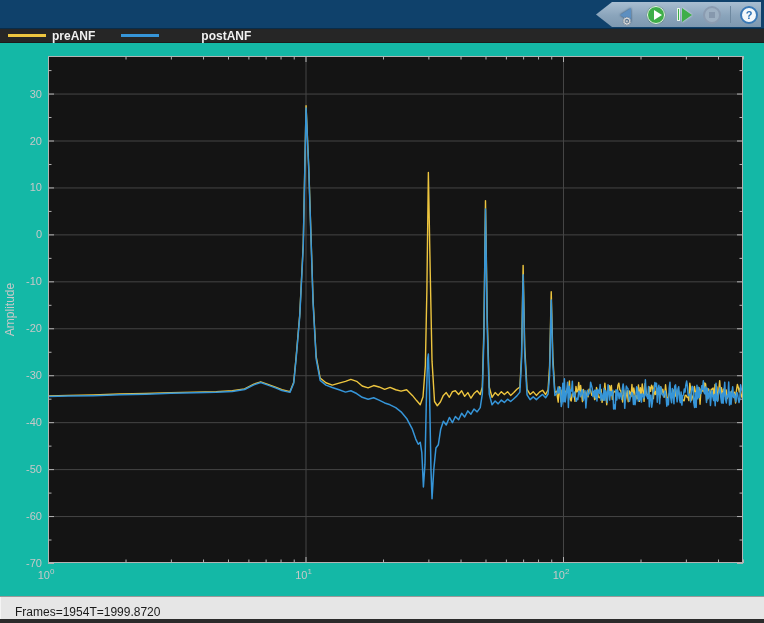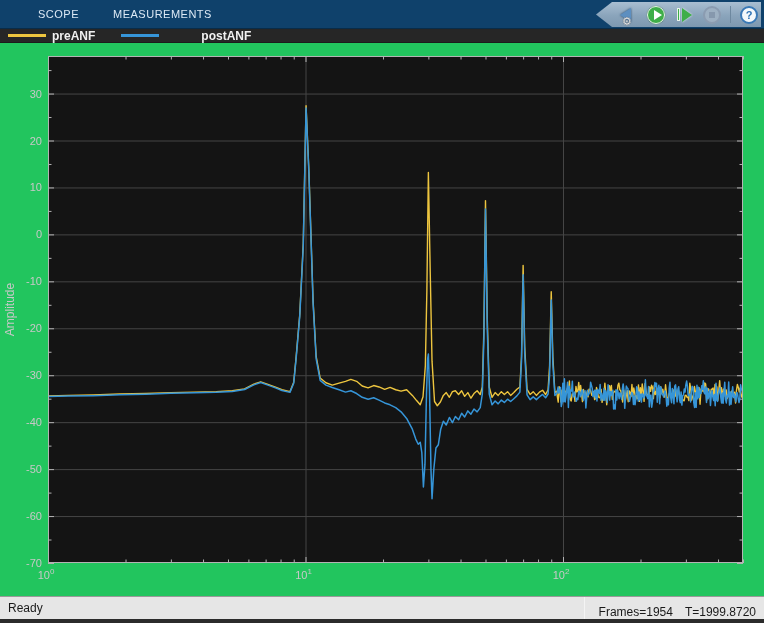--- a/index.html
+++ b/index.html
@@ -46,40 +46,36 @@
 
   
   .legendbar { height:14px; background:#262626; display:flex; align-items:center;
                border-bottom:1px solid #1b1b1b; }
   .legend-item { display:flex; align-items:center; margin-left:8px; }
   .legend-item + .legend-item { margin-left:26px;gap:36px; }
   .legend-line { width:38px; height:3px; }
   .legend-label { color:#f0f0f0; font-size:12px; font-weight:bold; margin-left:6px; }
 
   
-  .plotwrap { position:relative; height:553px; background:#22c55e; }
+  .plotwrap { position:relative; height:553px; background:#14b8a6; }
   svg text { font-family:"Liberation Sans", sans-serif; }
 
   
   .statusbar { height:23px; background:#e6e6e6; border-top:1px solid #9a9a9a;
                display:flex; align-items:center; color:#1a1a1a; font-size:12px; }
   .status-left { padding-left:8px; flex:1; }
   .status-right { display:flex; align-items:flex-end; height:100%; }
   .status-sep { width:1px; height:100%; background:#c9c9c9; border-right:1px solid #f4f4f4; }
   .status-frames { margin-left:14px; }
-  .status-time { margin-left:12px; margin-right:8px; }
+  .status-time { margin-left:0; margin-right:8px; }
 </style>
 </head>
 <body>
 
 <div class="tabbar">
-  <div id="tabs-mount" style="display: flex;">
-      <div class="tab">SCOPE</div>
-      <div class="tab">MEASUREMENTS</div>
-    </div>
   <div class="tool-arrow">
     <div class="tbtn">
       <div class="icon-stepback">
         <div class="tri"></div>
         <span class="gear">⚙</span>
       </div>
     </div>
     <div class="tbtn">
       <div class="icon-run">
           <div class="tri"></div>
@@ -243,19 +239,18 @@
       <clipPath id="boxclip">
         <rect x="48" y="13" width="695" height="507"></rect>
       </clipPath>
       <path d="M48.00 352.88L68.39 352.41L93.34 351.94L119.78 351.00L145.91 350.53L170.86 349.59L194.32 349.12L216.21 348.65L232.37 347.71L244.59 345.84L253.83 341.14L260.72 338.79L267.20 341.14L274.81 343.96L281.94 346.77L289.93 348.65L293.72 339.26L296.18 313.44L299.77 271.19L303.25 200.78L306.06 62.76L308.81 125.67L310.96 191.39L313.07 257.11L316.16 313.44L320.16 335.04L325.90 339.73L332.24 342.08L339.07 340.20L345.51 338.32L350.85 336.45L356.66 338.32L362.18 343.02L368.09 344.90L373.70 342.55L379.04 343.96L384.69 346.31L390.07 344.43L395.70 346.77L401.06 348.18L406.63 346.77L412.36 352.41L416.58 357.57L420.25 361.80L423.02 353.82L425.34 322.83L426.87 247.72L428.37 129.42L430.22 228.94L432.03 318.14L434.53 358.51L437.32 362.74L440.37 358.98L443.35 352.41L446.24 349.59L449.38 354.29L452.42 348.65L455.39 347.71L458.57 351.47L461.65 347.71L464.66 353.35L467.84 349.59L470.94 355.23L473.96 350.53L477.14 347.71L480.23 351.47L482.32 343.96L483.92 285.28L485.49 157.59L487.27 275.89L489.23 343.96L492.01 354.29L495.13 349.59L498.17 352.41L501.32 348.65L504.38 351.47L507.55 348.65L510.63 352.41L513.80 349.59L516.88 346.31L519.88 343.96L521.51 313.44L523.12 222.37L524.71 304.06L527.05 346.31L530.09 351.47L533.20 348.65L536.37 352.41L539.45 349.12L542.58 347.24L545.62 351.47L548.08 346.77L549.60 322.83L551.23 248.66L552.83 313.44L554.90 349.59L556.68 348.18L557.27 353.15L558.21 359.09L559.14 343.71L560.07 349.31L561.01 358.97L561.94 347.13L562.87 353.36L563.81 357.96L564.74 352.15L565.67 348.23L566.61 347.77L567.54 345.26L568.47 348.10L569.41 337.83L570.34 356.58L571.27 358.02L572.21 350.85L573.14 352.16L574.07 350.96L575.01 358.41L575.94 343.42L576.87 348.86L577.81 348.12L578.74 339.37L579.67 349.90L580.61 342.35L581.54 350.11L582.47 358.65L583.41 346.48L584.34 349.81L585.27 349.51L586.21 355.10L587.14 348.64L588.07 353.91L589.01 346.21L589.94 346.41L590.87 348.64L591.81 352.31L592.74 351.60L593.67 348.76L594.61 356.62L595.54 355.48L596.47 344.55L597.41 348.03L598.34 353.81L599.27 354.66L600.21 353.71L601.14 346.40L602.07 359.37L603.01 353.72L603.94 351.97L604.87 340.08L605.81 351.52L606.74 361.68L607.67 350.69L608.61 350.33L609.54 342.69L610.47 348.17L611.41 342.56L612.34 356.50L613.27 350.42L614.21 348.71L615.14 348.13L616.07 349.90L617.01 351.51L617.94 342.28L618.87 340.15L619.81 346.80L620.74 347.81L621.67 352.97L622.61 358.96L623.54 346.87L624.47 352.65L625.41 357.28L626.34 352.42L627.27 347.68L628.21 358.73L629.14 347.94L630.07 349.63L631.01 353.47L631.94 341.53L632.87 352.94L633.80 345.04L634.74 350.04L635.67 356.60L636.60 352.39L637.54 355.50L638.47 341.84L639.40 358.36L640.34 344.62L641.27 354.37L642.20 340.97L643.14 347.12L644.07 358.34L645.00 340.71L645.94 347.60L646.87 351.15L647.80 351.73L648.74 353.71L649.67 343.87L650.60 348.39L651.54 342.30L652.47 344.17L653.40 355.65L654.34 342.19L655.27 351.56L656.20 348.48L657.14 351.29L658.07 347.90L659.00 345.33L659.94 354.76L660.87 343.80L661.80 350.38L662.74 346.20L663.67 350.29L664.60 354.08L665.54 341.80L666.47 350.52L667.40 358.15L668.34 355.22L669.27 350.38L670.20 350.56L671.14 350.36L672.07 354.67L673.00 346.74L673.94 351.49L674.87 353.72L675.80 346.89L676.74 355.35L677.67 348.07L678.60 347.64L679.54 352.27L680.47 352.37L681.40 353.13L682.34 355.81L683.27 357.65L684.20 357.69L685.14 352.33L686.07 352.16L687.00 354.34L687.94 354.01L688.87 357.49L689.80 340.23L690.74 345.70L691.67 357.19L692.60 353.51L693.54 351.72L694.47 343.34L695.40 348.75L696.34 352.15L697.27 351.27L698.20 348.82L699.14 344.79L700.07 361.20L701.00 345.85L701.94 348.52L702.87 346.56L703.80 348.46L704.74 339.92L705.67 340.99L706.60 357.40L707.53 348.20L708.47 345.84L709.40 348.17L710.33 354.17L711.27 346.15L712.20 346.18L713.13 344.97L714.07 355.48L715.00 341.52L715.93 343.20L716.87 343.74L717.80 357.51L718.73 347.95L719.67 337.59L720.60 350.67L721.53 344.61L722.47 357.63L723.40 346.33L724.33 345.73L725.27 353.46L726.20 346.83L727.13 355.64L728.07 351.86L729.00 352.48L729.93 353.85L730.87 349.56L731.80 347.99L732.73 353.00L733.67 350.65L734.60 349.19L735.53 360.01L736.47 347.37L737.40 341.40L738.33 344.43L739.27 349.09L740.20 344.97L741.13 351.92L742.07 354.55L743.00 348.39" fill="none" stroke="#edc53f" stroke-width="1.4" stroke-linejoin="round" clip-path="url(#boxclip)"></path>
       <path d="M48.00 353.58L68.39 353.11L93.34 352.64L119.78 351.70L145.91 351.23L170.86 350.30L194.32 349.83L216.21 349.36L232.37 348.42L244.59 346.54L253.83 341.85L260.72 339.50L267.20 341.85L274.81 344.66L281.94 347.48L289.93 349.36L293.72 340.20L296.18 314.85L299.77 273.07L303.25 203.59L306.06 65.11L308.81 128.01L310.96 194.21L313.07 259.93L316.16 315.79L320.16 337.39L325.90 342.08L332.24 344.43L339.07 346.77L345.51 349.12L350.85 347.71L356.66 350.53L362.18 354.29L368.09 356.16L373.70 354.76L379.04 357.10L384.69 359.92L390.07 361.80L395.70 364.61L401.06 368.84L406.63 375.41L412.36 386.21L415.75 396.07L418.23 401.23L420.25 399.35L421.84 409.68L423.41 443.95L424.96 421.42L426.49 351.00L427.62 315.79L428.37 311.10L429.48 346.31L430.95 426.11L432.03 455.69L433.82 426.11L435.93 404.99L438.35 401.70L440.71 386.21L443.35 378.23L446.24 381.98L449.38 374.47L452.42 379.64L455.39 373.53L458.57 376.82L461.65 370.25L464.66 374.00L467.84 367.90L470.94 371.19L473.96 366.02L477.14 368.84L480.23 364.61L482.32 351.00L483.92 294.67L485.49 166.04L487.27 285.28L489.23 351.00L492.01 361.80L495.13 358.04L498.17 360.86L501.32 357.10L504.38 359.45L507.55 356.16L510.63 358.51L513.80 355.69L516.88 352.88L519.88 349.12L521.51 318.14L523.12 231.76L524.71 311.10L527.05 351.94L530.09 356.63L533.20 353.82L536.37 356.63L539.45 353.82L542.58 351.47L545.62 354.76L548.08 351.00L549.60 332.22L551.23 257.11L552.83 320.49L554.90 352.41L556.68 350.53L557.27 348.62L558.07 344.11L558.86 350.20L559.66 347.92L560.45 344.45L561.24 363.46L562.04 360.06L562.83 340.34L563.62 358.68L564.42 335.72L565.21 358.94L566.01 353.25L566.80 346.72L567.59 339.14L568.39 364.49L569.18 343.37L569.97 354.46L570.77 347.01L571.56 348.04L572.36 338.17L573.15 353.88L573.94 352.01L574.74 349.00L575.53 354.33L576.32 358.33L577.12 355.19L577.91 356.50L578.70 348.41L579.50 348.20L580.29 353.82L581.09 352.56L581.88 346.94L582.67 347.28L583.47 357.43L584.26 352.88L585.05 347.75L585.85 364.89L586.64 355.44L587.44 347.18L588.23 352.20L589.02 350.52L589.82 349.76L590.61 339.28L591.40 342.20L592.20 345.18L592.99 353.61L593.79 351.74L594.58 347.15L595.37 355.03L596.17 347.01L596.96 357.95L597.75 346.22L598.55 349.07L599.34 350.41L600.13 341.54L600.93 357.18L601.72 350.33L602.52 354.42L603.31 357.20L604.10 345.47L604.90 357.34L605.69 347.78L606.48 350.80L607.28 359.42L608.07 341.84L608.87 347.60L609.66 357.11L610.45 348.56L611.25 352.57L612.04 348.73L612.83 347.25L613.63 366.06L614.42 362.01L615.21 366.01L616.01 346.68L616.80 356.99L617.60 347.14L618.39 350.56L619.18 355.70L619.98 349.88L620.77 351.95L621.56 356.21L622.36 345.97L623.15 340.89L623.95 347.51L624.74 365.34L625.53 352.82L626.33 343.03L627.12 344.70L627.91 345.44L628.71 353.47L629.50 358.30L630.30 354.57L631.09 352.08L631.88 349.38L632.68 350.85L633.47 361.54L634.26 353.07L635.06 361.70L635.85 355.53L636.64 343.73L637.44 345.61L638.23 358.13L639.03 348.89L639.82 356.93L640.61 351.14L641.41 359.12L642.20 350.76L642.99 351.29L643.79 355.10L644.58 353.32L645.38 336.78L646.17 352.05L646.96 353.26L647.76 355.62L648.55 343.59L649.34 363.84L650.14 352.42L650.93 352.08L651.72 364.20L652.52 358.45L653.31 346.70L654.11 347.99L654.90 339.40L655.69 343.55L656.49 340.19L657.28 359.33L658.07 346.06L658.87 342.27L659.66 360.78L660.46 343.80L661.25 345.32L662.04 351.68L662.84 351.24L663.63 353.93L664.42 349.44L665.22 347.94L666.01 353.02L666.81 363.21L667.60 355.65L668.39 361.85L669.19 345.46L669.98 339.33L670.77 354.89L671.57 359.68L672.36 345.45L673.15 351.35L673.95 360.73L674.74 343.07L675.54 341.91L676.33 349.88L677.12 358.86L677.92 346.00L678.71 343.72L679.50 356.52L680.30 359.64L681.09 349.11L681.89 362.12L682.68 352.74L683.47 352.04L684.27 346.02L685.06 349.05L685.85 341.86L686.65 338.05L687.44 343.35L688.23 352.67L689.03 351.27L689.82 351.54L690.62 358.93L691.41 348.26L692.20 343.35L693.00 344.53L693.79 359.71L694.58 364.39L695.38 349.72L696.17 364.37L696.97 342.27L697.76 355.87L698.55 344.20L699.35 354.41L700.14 347.91L700.93 350.36L701.73 342.78L702.52 346.58L703.32 337.83L704.11 349.57L704.90 350.85L705.70 344.05L706.49 359.50L707.28 345.19L708.08 355.74L708.87 351.78L709.66 347.36L710.46 362.39L711.25 352.74L712.05 347.74L712.84 353.87L713.63 357.52L714.43 351.52L715.22 362.68L716.01 340.25L716.81 357.14L717.60 358.43L718.40 350.88L719.19 347.44L719.98 344.77L720.78 354.16L721.57 359.90L722.36 349.93L723.16 360.32L723.95 348.61L724.74 339.30L725.54 356.33L726.33 359.95L727.13 352.12L727.92 353.83L728.71 339.08L729.51 362.09L730.30 349.01L731.09 361.18L731.89 350.85L732.68 343.85L733.48 354.59L734.27 351.01L735.06 354.20L735.86 358.84L736.65 349.60L737.44 350.11L738.24 355.59L739.03 359.49L739.83 355.43L740.62 341.79L741.41 346.69L742.21 347.44L743.00 351.38" fill="none" stroke="#3695d8" stroke-width="1.5" stroke-linejoin="round" clip-path="url(#boxclip)"></path>
       <rect x="48.5" y="13.5" width="694" height="506" fill="none" stroke="#b4b4b4" stroke-width="1"></rect>
     </svg>
 </div>
 
 <div class="statusbar">
-  <div class="status-left">Ready</div>
   <div class="status-right">
     <div class="status-sep"></div>
     <span class="status-frames">Frames=1954</span>
     <span class="status-time">T=1999.8720</span>
   </div>
 </div>
 
 </body></html>

